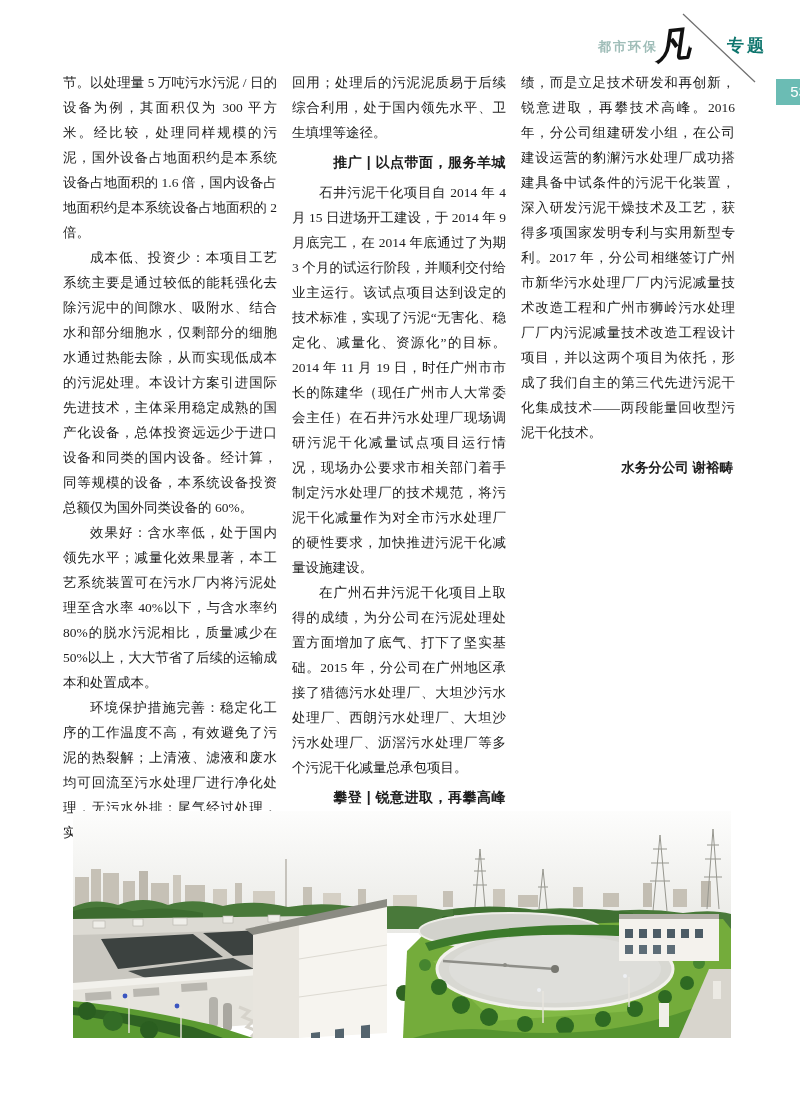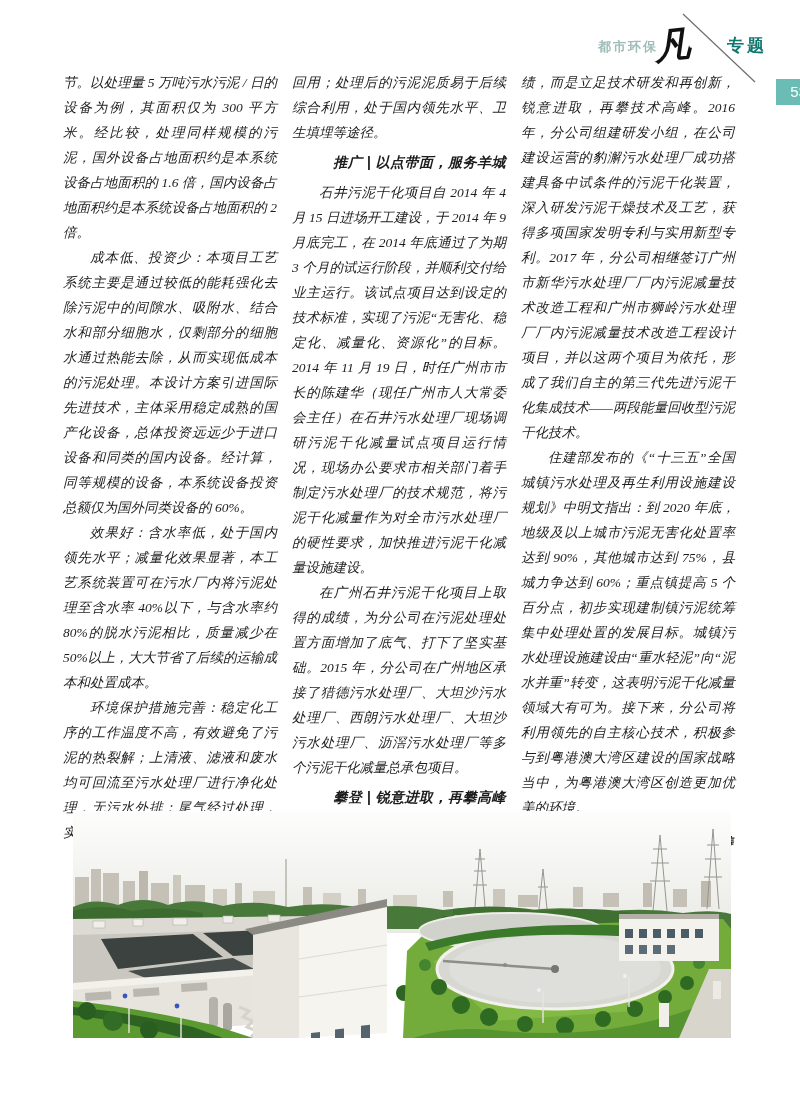--- a/index.html
+++ b/index.html
@@ -27,21 +27,21 @@
     font-size:17px; font-weight:bold; color:#0f766e; letter-spacing:3px;
   }
   .hdr-page {
     position:absolute; left:776px; top:67px; width:45px; height:26px;
     background:#6bbcb4; color:#ffffff; text-align:center; line-height:26px;
     font-family:"Liberation Sans","DejaVu Sans",sans-serif; font-size:15px;
   }
   
   .col {
     position:absolute; top:58px; width:214px;
-    font-size:13.5px; line-height:25px; text-align:justify; text-justify:inter-ideograph;font-style:italic;
+    font-size:13.5px; line-height:25px; text-align:justify; text-justify:inter-ideograph;
   }
   .col-1 { left:63px; }
   .col-2 { left:292px; }
   .col-3 { left:521px; }
   .col p { text-align:justify; }
   .col p.indent { text-indent:2em; }
   .col .heading {
     font-family:"Liberation Sans","DejaVu Sans",sans-serif;
     font-weight:bold; text-align:right; font-size:14px;
     margin:5px 0 5px 0; letter-spacing:0.5px;
@@ -78,21 +78,20 @@
     <p>回用；处理后的污泥泥质易于后续综合利用，处于国内领先水平、卫生填埋等途径。</p>
     <div class="heading">推广 | 以点带面，服务羊城</div>
     <p class="indent">石井污泥干化项目自 2014 年 4 月 15 日进场开工建设，于 2014 年 9 月底完工，在 2014 年底通过了为期 3 个月的试运行阶段，并顺利交付给业主运行。该试点项目达到设定的技术标准，实现了污泥“无害化、稳定化、减量化、资源化”的目标。2014 年 11 月 19 日，时任广州市市长的陈建华（现任广州市人大常委会主任）在石井污水处理厂现场调研污泥干化减量试点项目运行情况，现场办公要求市相关部门着手制定污水处理厂的技术规范，将污泥干化减量作为对全市污水处理厂的硬性要求，加快推进污泥干化减量设施建设。</p>
     <p class="indent">在广州石井污泥干化项目上取得的成绩，为分公司在污泥处理处置方面增加了底气、打下了坚实基础。2015 年，分公司在广州地区承接了猎德污水处理厂、大坦沙污水处理厂、西朗污水处理厂、大坦沙污水处理厂、沥滘污水处理厂等多个污泥干化减量总承包项目。</p>
     <div class="heading">攀登 | 锐意进取，再攀高峰</div>
     <p class="indent">分公司并没有满足于已有的成</p>
   </div>
 
   <div class="col col-3">
     <p>绩，而是立足技术研发和再创新，锐意进取，再攀技术高峰。2016 年，分公司组建研发小组，在公司建设运营的豹澥污水处理厂成功搭建具备中试条件的污泥干化装置，深入研发污泥干燥技术及工艺，获得多项国家发明专利与实用新型专利。2017 年，分公司相继签订广州市新华污水处理厂厂内污泥减量技术改造工程和广州市狮岭污水处理厂厂内污泥减量技术改造工程设计项目，并以这两个项目为依托，形成了我们自主的第三代先进污泥干化集成技术——两段能量回收型污泥干化技术。</p>
-    <p class="indent">住建部发布的《“十三五”全国城镇污水处理及再生利用设施建设规划》中明文指出：到 2020 年底，地级及以上城市污泥无害化处置率达到 90%，其他城市达到 75%，县城力争达到 60%；重点镇提高 5 个百分点，初步实现建制镇污泥统筹集中处理处置的发展目标。城镇污水处理设施建设由“重水轻泥”向“泥水并重”转变，这表明污泥干化减量领域大有可为。接下来，分公司将利用领先的自主核心技术，积极参与到粤港澳大湾区建设的国家战略当中，为粤港澳大湾区创造更加优美的环境。</p>
     <div class="signature">水务分公司 谢裕畴</div>
   </div>
 
   <div class="photo">
     <svg width="658" height="227" viewBox="0 0 658 227">
       <defs>
         <linearGradient id="sky" x1="0" y1="0" x2="0" y2="1">
           <stop offset="0" stop-color="#fdfdfc"></stop>
             <stop offset="1" stop-color="#e9e9e5"></stop>
         </linearGradient>

